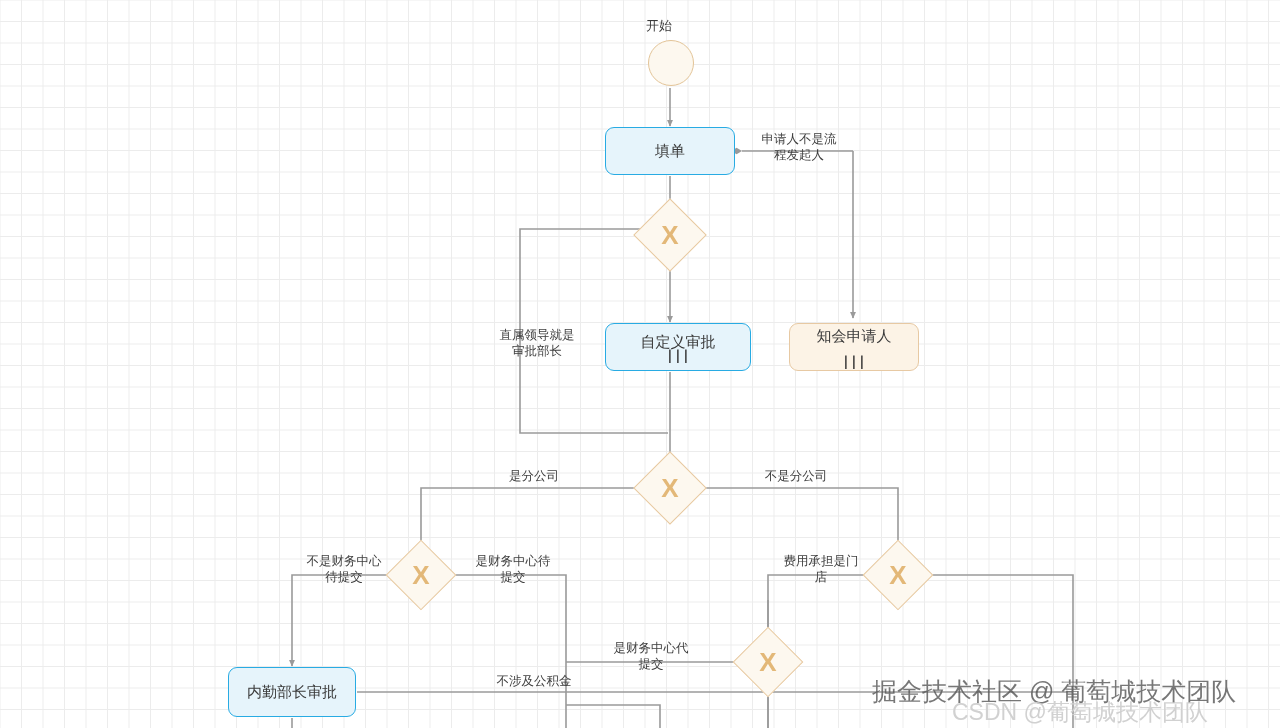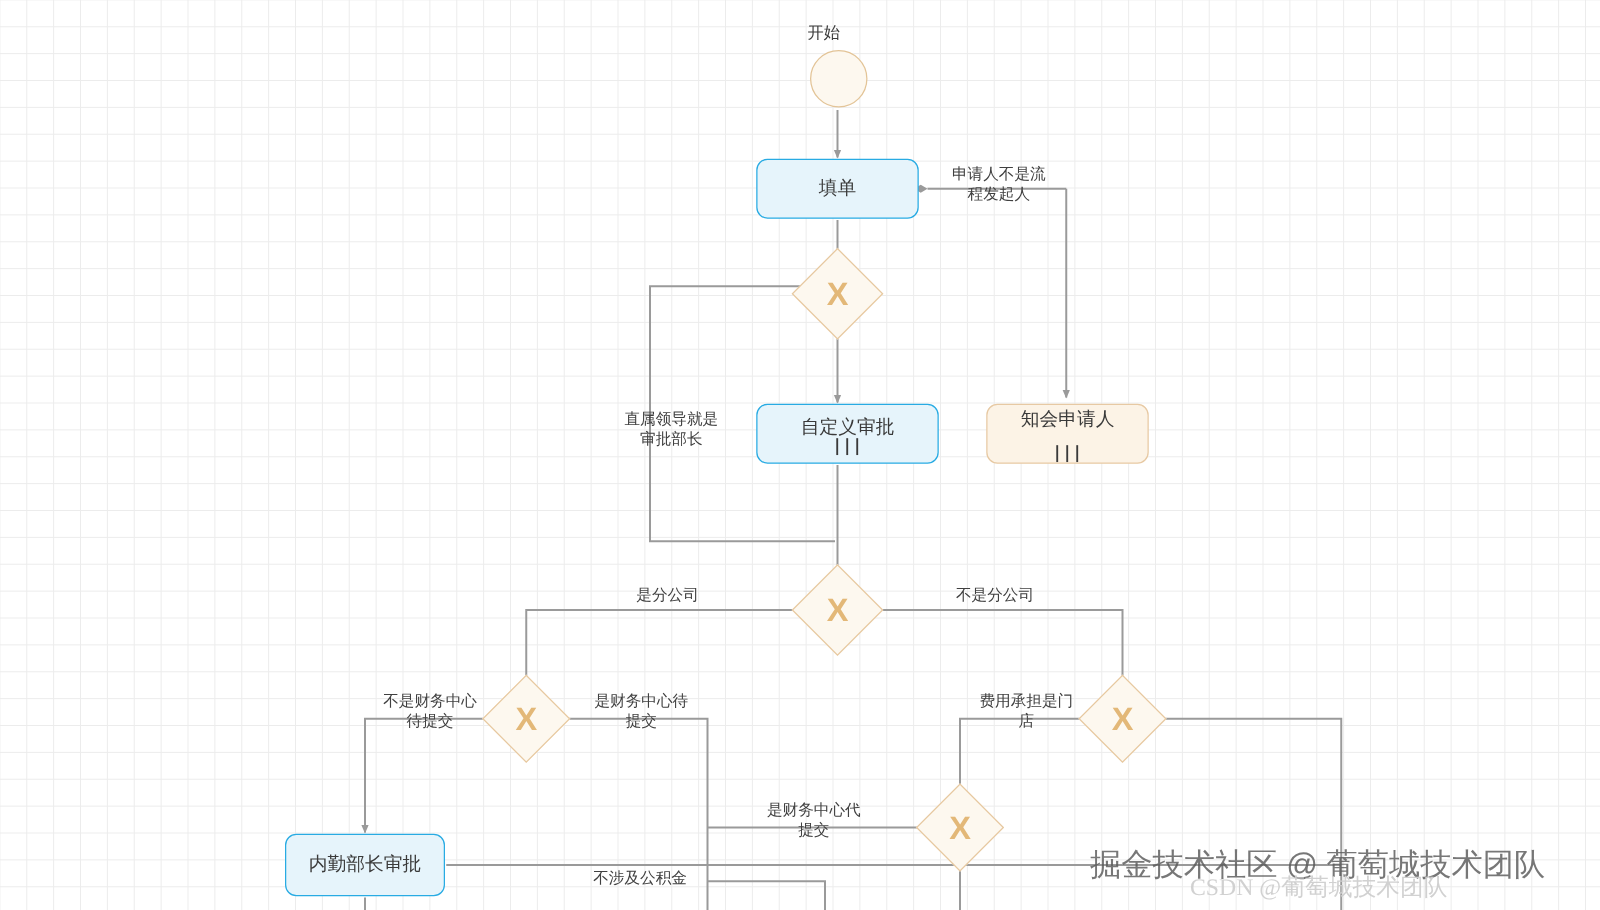--- a/index.html
+++ b/index.html
@@ -114,24 +114,23 @@
     position: absolute;
     white-space: nowrap;
     pointer-events: none;
   }
   .wm1 {
     font-size: 25px;
     color: #5a5a5a;
     opacity: 0.82;
   }
   .wm2 {
-    font-size: 19px;
+    font-size: 23px;
     color: #cfcfcf;
     opacity: 0.95;
-    font-family: Liberation Serif, serif;
   }
 </style>
 </head>
 <body>
 
 <div id="canvas">
 
   <svg id="edges" viewBox="0 0 1280 728">
     <defs>
       <marker id="arrow" markerWidth="10" markerHeight="10" refX="6.2" refY="3.4" orient="auto" markerUnits="userSpaceOnUse">
@@ -243,18 +242,18 @@
 
   <div class="edgelabel" style="left:464px; top:553px; width:98px;">是财务中心待
 提交</div>
 
   <div class="edgelabel" style="left:772px; top:553px; width:98px;">费用承担是门
 店</div>
 
   <div class="edgelabel" style="left:602px; top:640px; width:98px;">是财务中心代
 提交</div>
 
-  <div class="edgelabel" style="left:460px; top:673px; width:104px;margin-top:21px;">不涉及公积金</div>
+  <div class="edgelabel" style="left:482px; top:673px; width:104px;">不涉及公积金</div>
 
   <div class="wm wm1" style="left:872px; top:675px;">掘金技术社区 @ 葡萄城技术团队</div>
   <div class="wm wm2" style="left:952px; top:697px;">CSDN @葡萄城技术团队</div>
 
 </div>
 
 </body></html>

